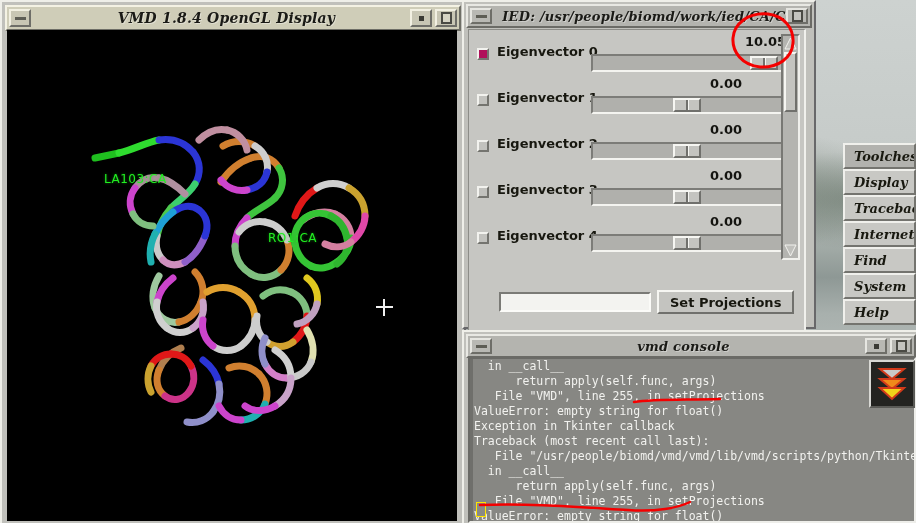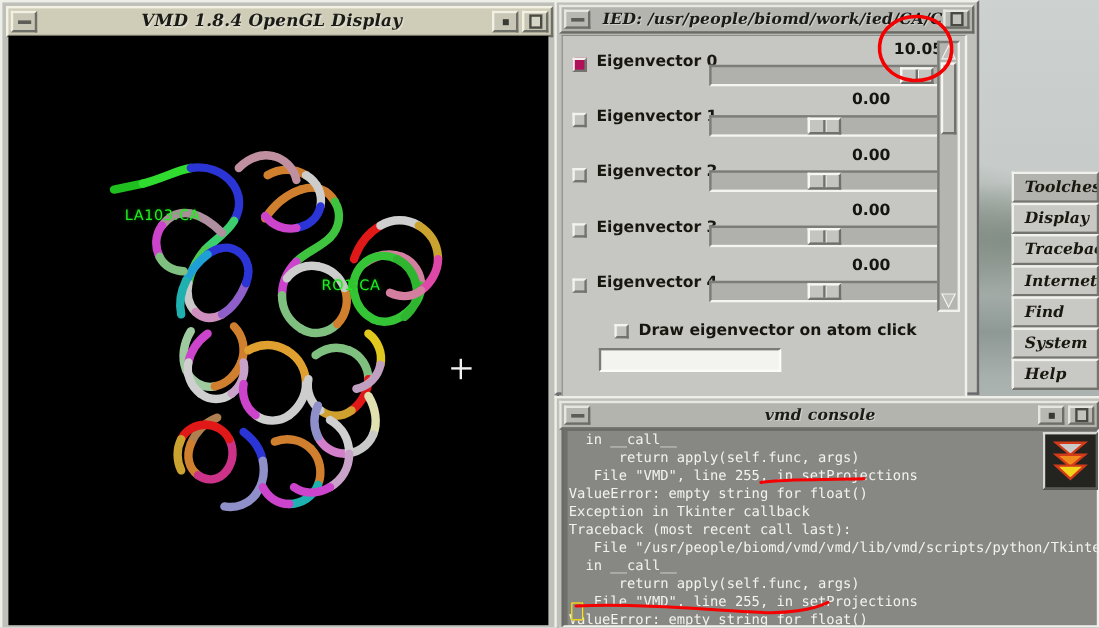--- a/index.html
+++ b/index.html
@@ -489,27 +489,24 @@
             </svg>
         </div>
         <div id="ied-sb-thumb"></div>
         <div class="sb-arrow" style="bottom:1px;">
           <svg width="13" height="13" viewBox="0 0 13 13">
               <polygon points="6.5,12 1,1 12,1" fill="#c0c0bc" stroke="#f2f2ee" stroke-width="1"></polygon>
             </svg>
         </div>
       </div>
 
-      <div id="draw-row">
-        <div id="draw-check"></div>
-        <div id="draw-label">Draw eigenvector on atom click</div>
-      </div>
 
       <div id="proj-row">
         <input id="proj-entry" type="text" value="" placeholder="" style="">
+        <button id="proj-btn">Set Projections</button>
       </div>
     </div>
   </div>
 
   <div class="mwin mframe" id="console-window">
     <div id="console-title-wrap">
       <div class="titlebar grey" style="background:transparent; height:20px; width:100%;">
         <div class="tb-btn grey" style="height:16px;">
           <div class="tb-minline"></div>
         </div>

